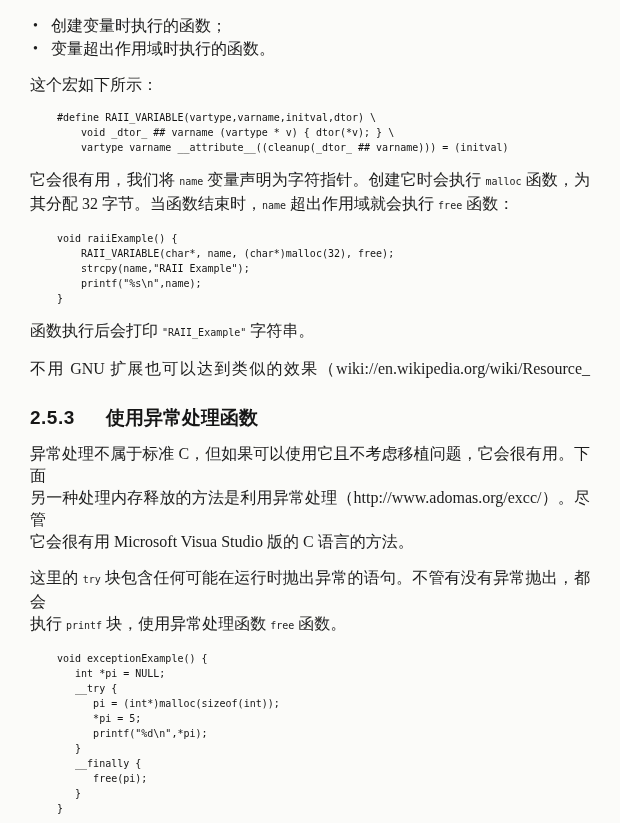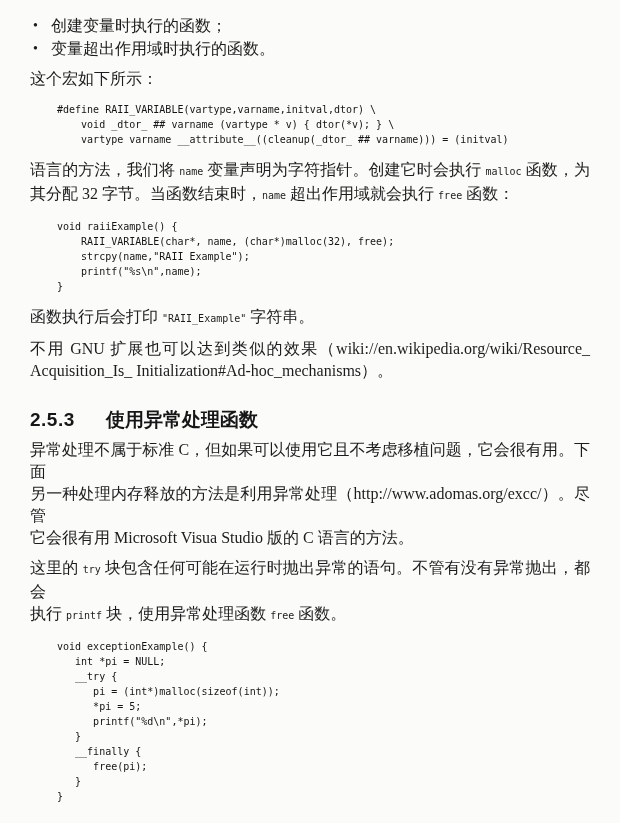--- a/index.html
+++ b/index.html
@@ -25,21 +25,21 @@
     font-size: 16px;
   }
   .bullet-marker {
     width: 18px;
     flex: 0 0 18px;
     padding-left: 3px;
     font-size: 14px;
   }
   
   .para {
-    margin: 8px 0;
+    margin: 14px 0;
     font-size: 16px;
     line-height: 22px;
   }
   .line { display: block; min-height: 22px; }
   .fill { text-align: justify; text-align-last: justify; }
   .mono {
     font-family: "DejaVu Sans Mono", "Liberation Mono", monospace;
     font-size: 10px;
   }
   
@@ -81,37 +81,36 @@
 
   <div class="para">
     <span class="line">这个宏如下所示：</span>
   </div>
 
   <pre class="code">#define RAII_VARIABLE(vartype,varname,initval,dtor) \
     void _dtor_ ## varname (vartype * v) { dtor(*v); } \
     vartype varname __attribute__((cleanup(_dtor_ ## varname))) = (initval)</pre>
 
   <div class="para">
-    <span class="line fill"><span>语言的方法，我们将 </span><span class="mono">name</span><span> 变量声明为字符指针。创建它时会执行 </span><span class="mono">malloc</span><span> 函数，为</span></span>
+    <span class="line fill"><span>它会很有用，我们将 </span><span class="mono">name</span><span> 变量声明为字符指针。创建它时会执行 </span><span class="mono">malloc</span><span> 函数，为</span></span>
     <span class="line"><span>其分配 32 字节。当函数结束时，</span><span class="mono">name</span><span> 超出作用域就会执行 </span><span class="mono">free</span><span> 函数：</span></span>
   </div>
 
   <pre class="code">void raiiExample() {
     RAII_VARIABLE(char*, name, (char*)malloc(32), free);
     strcpy(name,"RAII Example");
     printf("%s\n",name);
 }</pre>
 
   <div class="para">
     <span class="line"><span>函数执行后会打印 </span><span class="mono">"RAII_Example"</span><span> 字符串。</span></span>
   </div>
 
   <div class="para">
     <span class="line fill"><span>不用 GNU 扩展也可以达到类似的效果（wiki://en.wikipedia.org/wiki/Resource_</span></span>
-    <span class="line"><span>Acquisition_Is_ Initialization#Ad-hoc_mechanisms）。</span></span>
   </div>
 
   <h2 class="heading">
     <span class="h-num">2.5.3</span>
     <span class="h-title">使用异常处理函数</span>
   </h2>
 
   <div class="para">
     <span class="line fill"><span>异常处理不属于标准 C，但如果可以使用它且不考虑移植问题，它会很有用。下面</span></span>
     <span class="line fill"><span>另一种处理内存释放的方法是利用异常处理（http://www.adomas.org/excc/）。尽管</span></span>

